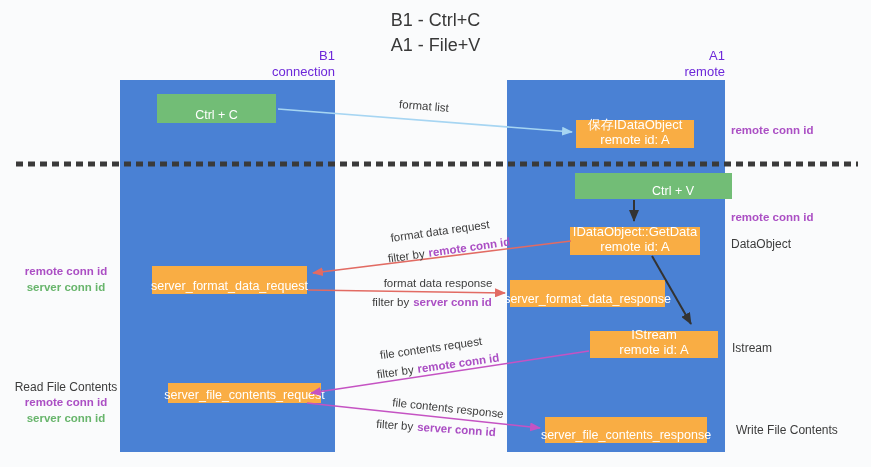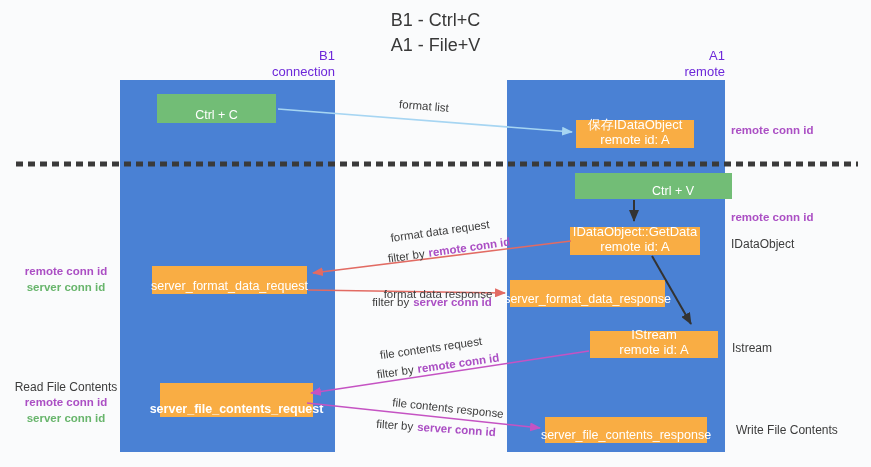--- a/index.html
+++ b/index.html
@@ -29,21 +29,21 @@
   .orange { background:#f9ad44; }
   .green  { background:#72bd76; }
 
   .b-ctrl-c   { left:157px; top:94px;  width:119px; height:29px; }
   .b-save     { left:576px; top:120px; width:118px; height:28px; }
   .b-ctrl-v   { left:575px; top:173px; width:118px; height:26px;padding-left:39px; }
   .b-getdata  { left:570px; top:227px; width:130px; height:28px; }
   .b-freq     { left:152px; top:266px; width:155px; height:28px; }
   .b-fresp    { left:510px; top:280px; width:155px; height:27px; }
   .b-istream  { left:590px; top:331px; width:128px; height:27px; }
-  .b-fcreq    { left:160px; top:383px; width:153px; height:34px;font-weight:bold; }
+  .b-fcreq    { left:168px; top:383px; width:153px; height:20px; }
   .b-fcresp   { left:545px; top:417px; width:162px; height:26px; }
 
   .arrows { position:absolute; left:0; top:0; z-index:4; pointer-events:none; }
 
   .flow-label {
     position:absolute; z-index:5; font-size:11.5px; color:#3d3d3d;
     white-space:nowrap; transform:translate(-50%,-50%) rotate(var(--r,0deg));
   }
   .purple { color:#ab4fc4; font-weight:bold; }
   .greenlbl { color:#68b56c; font-weight:bold; }
@@ -140,38 +140,38 @@
     <line x1="307" y1="403" x2="540" y2="428" stroke="#c553c3" stroke-width="1.6" marker-end="url(#mk-mag)"></line>
   </svg>
 
   <span class="flow-label" style="left:424px; top:106px; --r:4.5deg;">format list</span>
 
   <span class="flow-label" style="left:440px; top:231px; --r:-8deg;">format data request</span>
   <span class="flow-label" style="left:449px; top:250px; --r:-8deg;">
     <span>filter by</span><span class="purple gap">remote conn id</span>
   </span>
 
-  <span class="flow-label" style="left:438px; top:294px;">format data response</span>
+  <span class="flow-label" style="left:438px; top:283px;">format data response</span>
   <span class="flow-label" style="left:432px; top:302px;">
     <span>filter by</span><span class="purple gap">server conn id</span>
   </span>
 
   <span class="flow-label" style="left:431px; top:348px; --r:-8deg;">file contents request</span>
   <span class="flow-label" style="left:438px; top:366px; --r:-8deg;">
     <span>filter by</span><span class="purple gap">remote conn id</span>
   </span>
 
   <span class="flow-label" style="left:448px; top:408px; --r:6deg;">file contents response</span>
   <span class="flow-label" style="left:436px; top:428px; --r:4deg;">
     <span>filter by</span><span class="purple gap">server conn id</span>
   </span>
 
   <span class="side-label side-bold-purple" style="left:731px; top:124px;">remote conn id</span>
   <span class="side-label side-bold-purple" style="left:731px; top:211px;">remote conn id</span>
-  <span class="side-label" style="left:731px; top:237px;">IDataObject</span>
+  <span class="side-label" style="left:731px; top:237px;">DataObject</span>
   <span class="side-label" style="left:732px; top:341px;">Istream</span>
   <span class="side-label" style="left:736px; top:423px;">Write File Contents</span>
 
   <div class="side-label left-block" style="left:16px; top:264px; width:100px;">
     <span class="ln side-bold-purple">remote conn id</span>
     <span class="ln greenlbl" style="font-size:11.5px;">server conn id</span>
   </div>
 
   <div class="side-label left-block" style="left:12px; top:379px; width:108px;">
     <span class="ln">Read File Contents</span>

